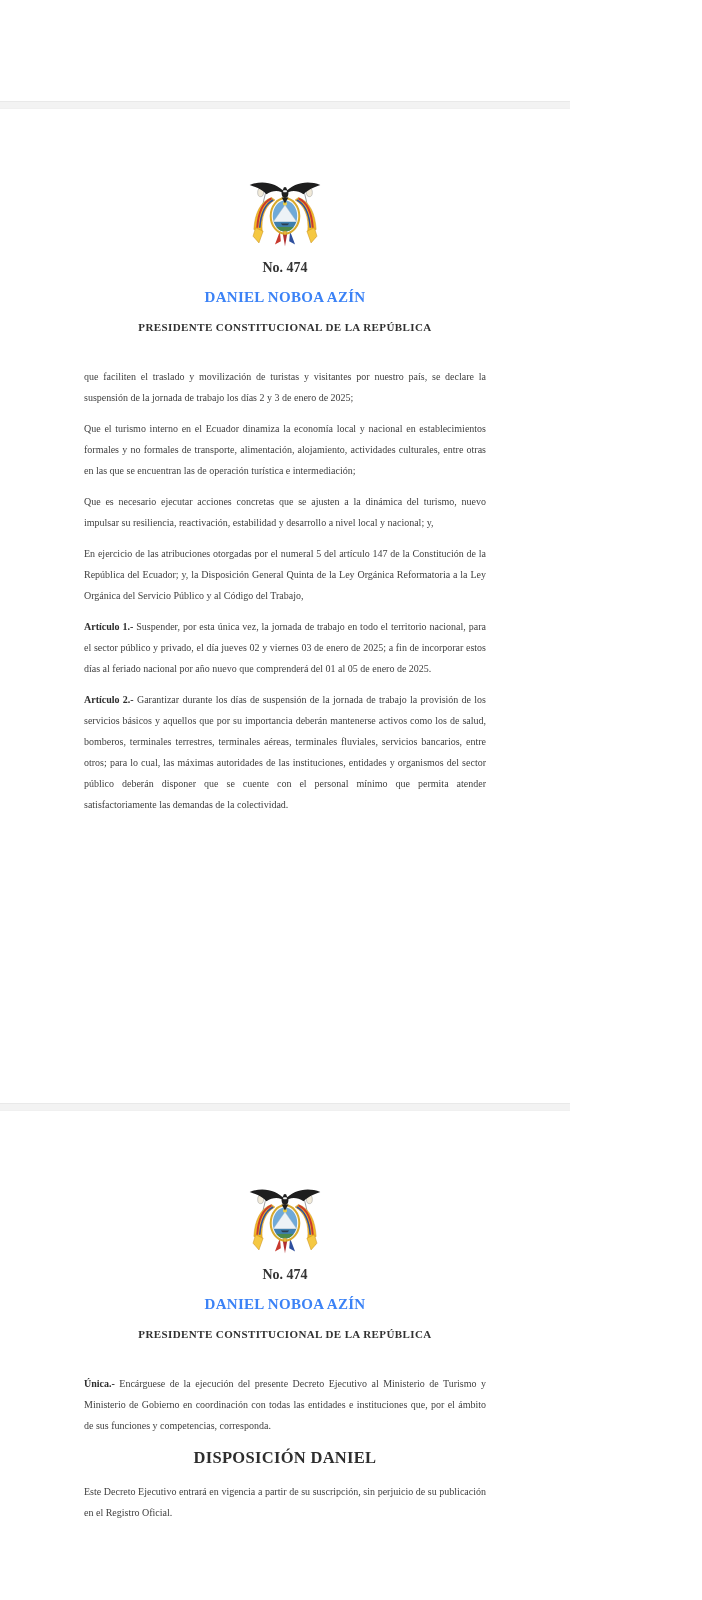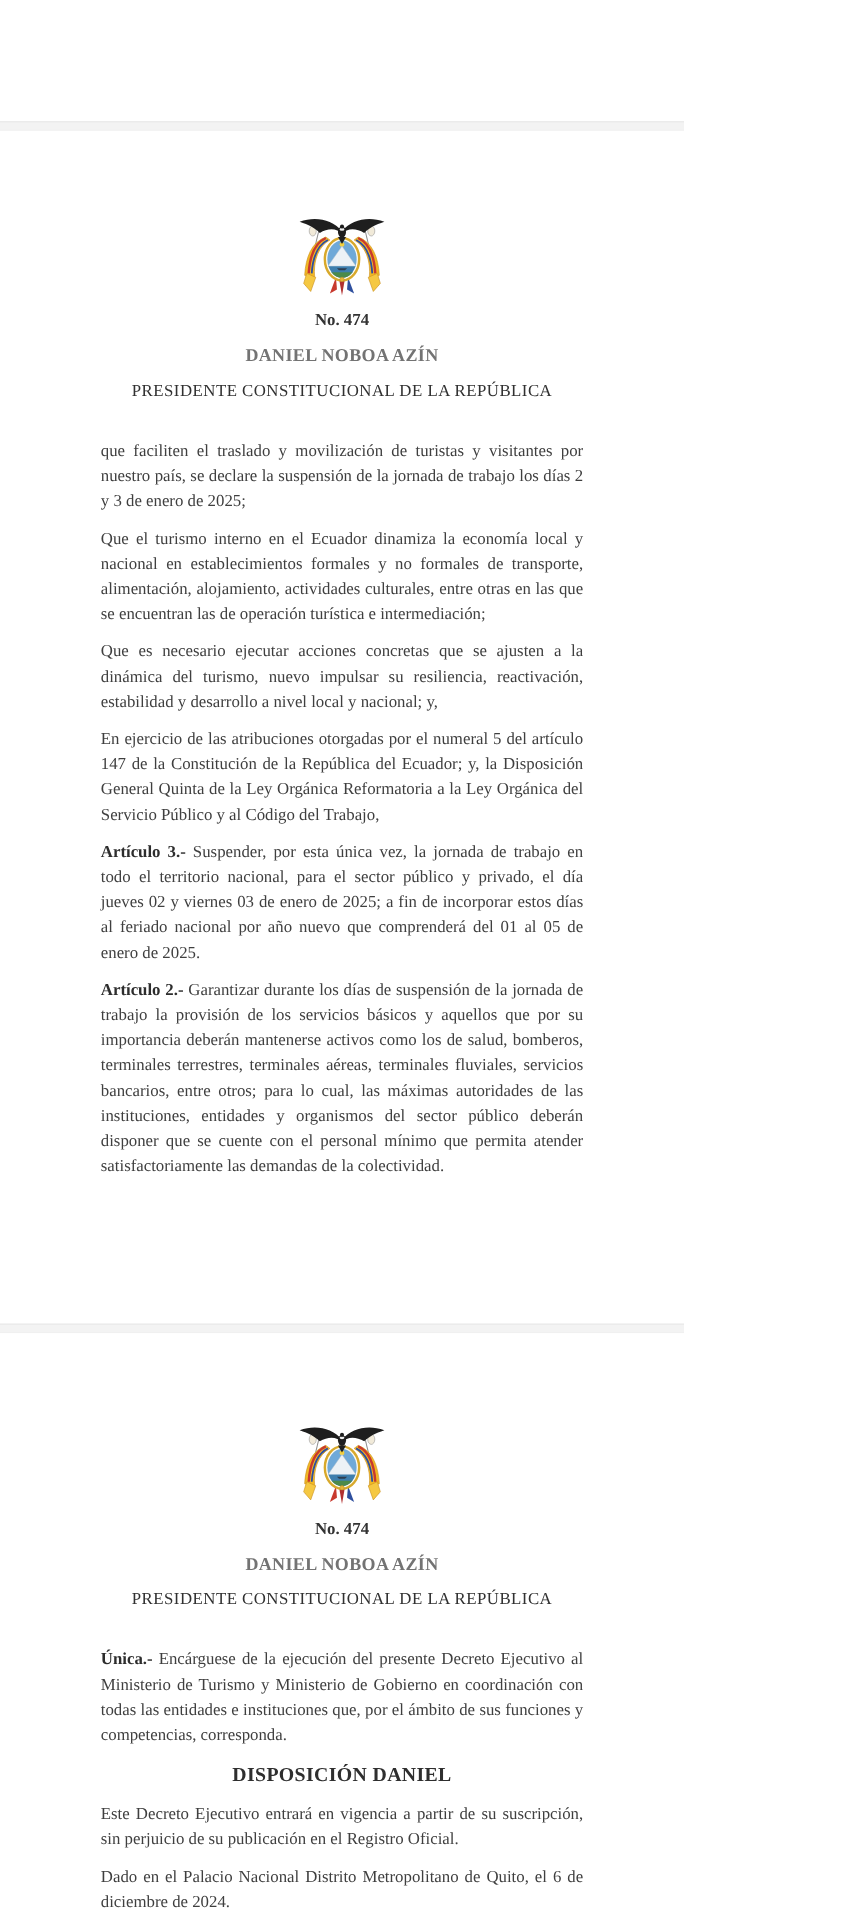--- a/index.html
+++ b/index.html
@@ -33,30 +33,30 @@
   .crest-wrap svg { width: 86px; height: 74px; display: inline-block; }
 
   .decree-no {
     margin: 0 0 11px 0;
     font-size: 14px; line-height: 18px; font-weight: bold;
     text-align: center; color: #333333;
   }
   .author {
     margin: 0 0 11px 0;
     font-size: 15px; line-height: 19px; font-weight: bold;
-    text-align: center; letter-spacing: 0.3px; color: #737373;
+    text-align: center; letter-spacing: 0.3px; color: #3b82f6;
   }
   .author-title {
     margin: 0 0 30px 0;
-    font-size: 14px; line-height: 18px; font-weight: normal;
+    font-size: 11px; line-height: 18px; font-weight: bold;
     text-align: center; letter-spacing: 0.4px; color: #313131;
   }
   .body-par {
     margin: 0 0 10px 0;
-    font-size: 14px; line-height: 21px;
+    font-size: 10px; line-height: 21px;
     text-align: justify; text-justify: inter-word;
     color: #3f3f3f;
   }
   .body-par b { color: #2d2d2d; }
   .section-heading {
     margin: 11px 0 12px 0;
     font-size: 16.5px; line-height: 22px; font-weight: bold;
     text-align: center; letter-spacing: 0.3px; color: #2e2e2e;
   }
   .mt20 { margin-top: 20px; }
@@ -126,37 +126,36 @@
     <p class="decree-no">No. 474</p>
     <p class="author">DANIEL NOBOA AZÍN</p>
     <p class="author-title">PRESIDENTE CONSTITUCIONAL DE LA REPÚBLICA</p>
 
     <p class="body-par">que faciliten el traslado y movilización de turistas y visitantes por nuestro país, se declare la suspensión de la jornada de trabajo los días 2 y 3 de enero de 2025;</p>
     <p class="body-par">Que el turismo interno en el Ecuador dinamiza la economía local y nacional en establecimientos formales y no formales de transporte, alimentación, alojamiento, actividades culturales, entre otras en las que se encuentran las de operación turística e intermediación;</p>
     <p class="body-par">Que es necesario ejecutar acciones concretas que se ajusten a la dinámica del turismo, nuevo impulsar su resiliencia, reactivación, estabilidad y desarrollo a nivel local y nacional; y,</p>
     <p class="body-par">En ejercicio de las atribuciones otorgadas por el numeral 5 del artículo 147 de la Constitución de la República del Ecuador; y, la Disposición General Quinta de la Ley Orgánica Reformatoria a la Ley Orgánica del Servicio Público y al Código del Trabajo,</p>
 
 
-    <p class="body-par"><b>Artículo 3.-</b><span> Suspender, por esta única vez, la jornada de trabajo en todo el territorio nacional, para el sector público y privado, el día jueves 02 y viernes 03 de enero de 2025; a fin de incorporar estos días al feriado nacional por año nuevo que comprenderá del 01 al 05 de enero de 2025.</span></p>
+    <p class="body-par"><b>Artículo 1.-</b><span> Suspender, por esta única vez, la jornada de trabajo en todo el territorio nacional, para el sector público y privado, el día jueves 02 y viernes 03 de enero de 2025; a fin de incorporar estos días al feriado nacional por año nuevo que comprenderá del 01 al 05 de enero de 2025.</span></p>
     <p class="body-par"><b>Artículo 2.-</b><span> Garantizar durante los días de suspensión de la jornada de trabajo la provisión de los servicios básicos y aquellos que por su importancia deberán mantenerse activos como los de salud, bomberos, terminales terrestres, terminales aéreas, terminales fluviales, servicios bancarios, entre otros; para lo cual, las máximas autoridades de las instituciones, entidades y organismos del sector público deberán disponer que se cuente con el personal mínimo que permita atender satisfactoriamente las demandas de la colectividad.</span></p>
   </section>
 
   <div class="gap"></div>
 
   <section class="page page-2">
     <div class="crest-wrap">
       <svg viewBox="0 0 100 88">
           <use href="#crest-g"></use>
         </svg>
     </div>
     <p class="decree-no">No. 474</p>
     <p class="author">DANIEL NOBOA AZÍN</p>
     <p class="author-title">PRESIDENTE CONSTITUCIONAL DE LA REPÚBLICA</p>
 
     <p class="body-par"><b>Única.-</b><span> Encárguese de la ejecución del presente Decreto Ejecutivo al Ministerio de Turismo y Ministerio de Gobierno en coordinación con todas las entidades e instituciones que, por el ámbito de sus funciones y competencias, corresponda.</span></p>
 
     <h2 class="section-heading">DISPOSICIÓN DANIEL</h2>
     <p class="body-par">Este Decreto Ejecutivo entrará en vigencia a partir de su suscripción, sin perjuicio de su publicación en el Registro Oficial.</p>
 
-    <p class="body-par dado">Dado en el Palacio Nacional Distrito Metropolitano de Quito, el 6 de diciembre de 2024.</p>
   </section>
 
 </div>
 
 </body></html>

